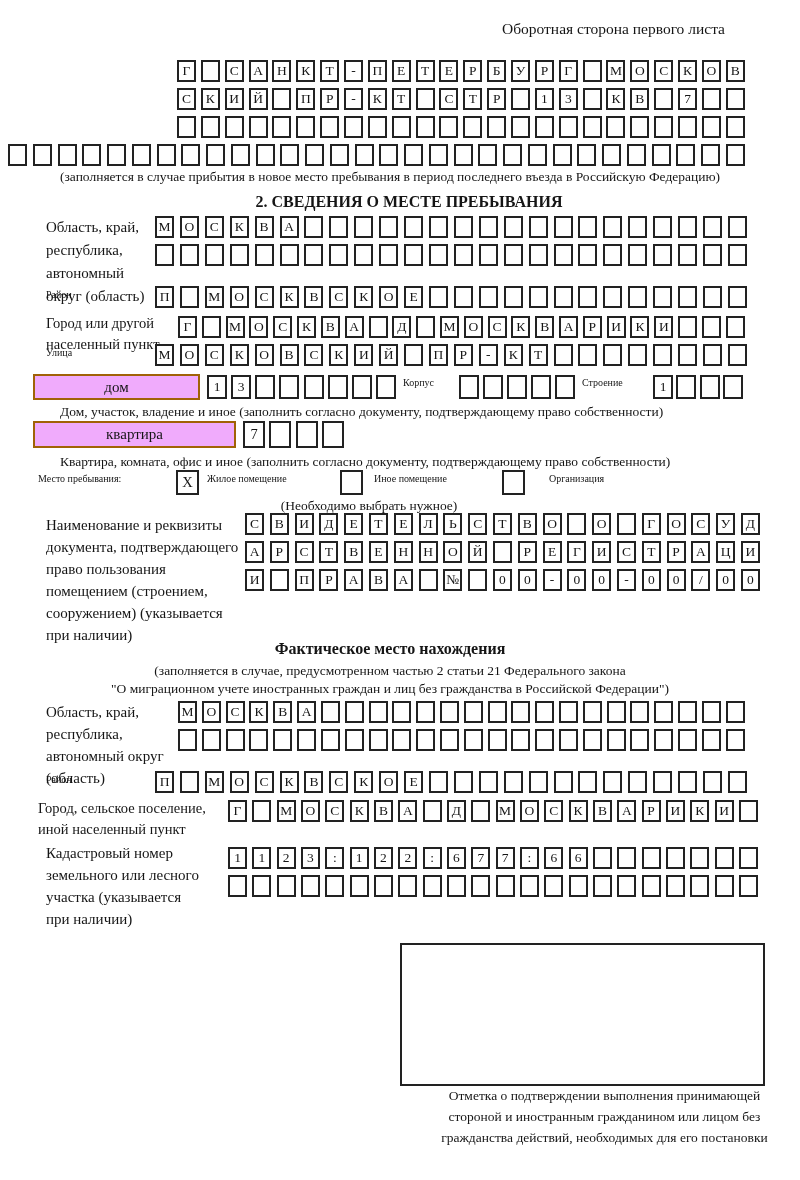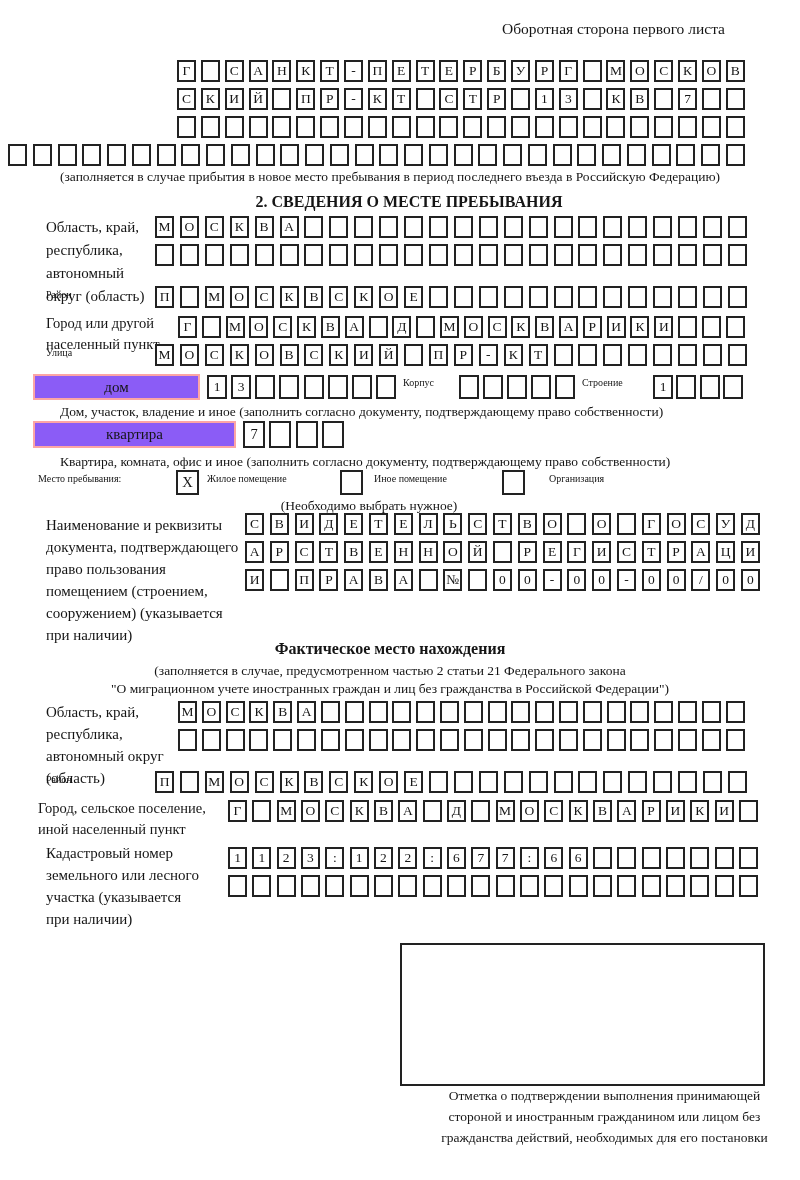--- a/index.html
+++ b/index.html
@@ -11,21 +11,21 @@
   .lblgroup.lh21{line-height:21px;font-size:14.5px;}
   .lbl{position:absolute;font-size:10px;white-space:nowrap;}
   .cap{position:absolute;font-size:13.5px;white-space:nowrap;margin-left:24px;}
   .capc{position:absolute;left:0;width:100%;text-align:center;font-size:13.5px;}
   .title{position:absolute;left:0;width:100%;text-align:center;font-weight:bold;font-size:16px;}
   .row{position:absolute;display:flex;justify-content:space-between;}
   .cell{box-sizing:border-box;width:19px;height:22px;border:2px solid #222;background:#fff;
         display:flex;align-items:center;justify-content:center;font-size:13.5px;}
   .row.h24 .cell{width:20px;height:24px;}
   .row.apt .cell{width:22px;height:27px;font-size:14.5px;}
-  .widebox{position:absolute;box-sizing:border-box;border:2px solid #fca5a5;background:#8b5cf6;
+  .widebox{position:absolute;box-sizing:border-box;border:2px solid #a16207;background:#f0abfc;
         display:flex;align-items:center;justify-content:center;font-size:15px;}
   .cbox{position:absolute;box-sizing:border-box;width:23px;height:25px;border:2px solid #222;
         display:flex;align-items:center;justify-content:center;font-size:14.5px;}
   .stampbox{position:absolute;border:2px solid #222;background:#fff;}
   .center{text-align:center;}
 </style>
 </head>
 <body>
 
 <div class="page">

